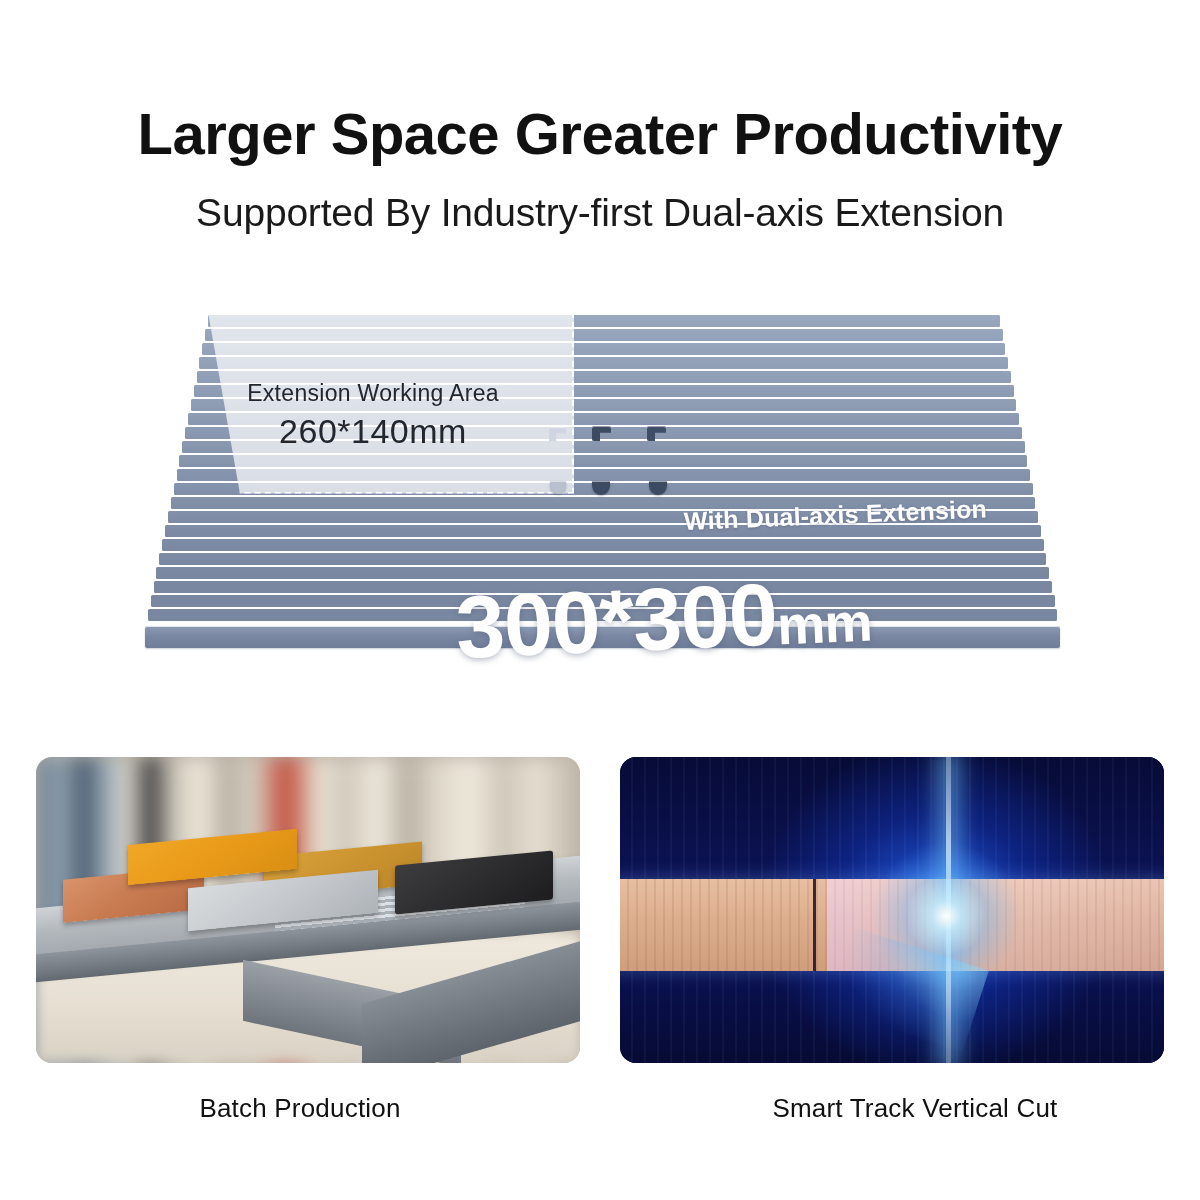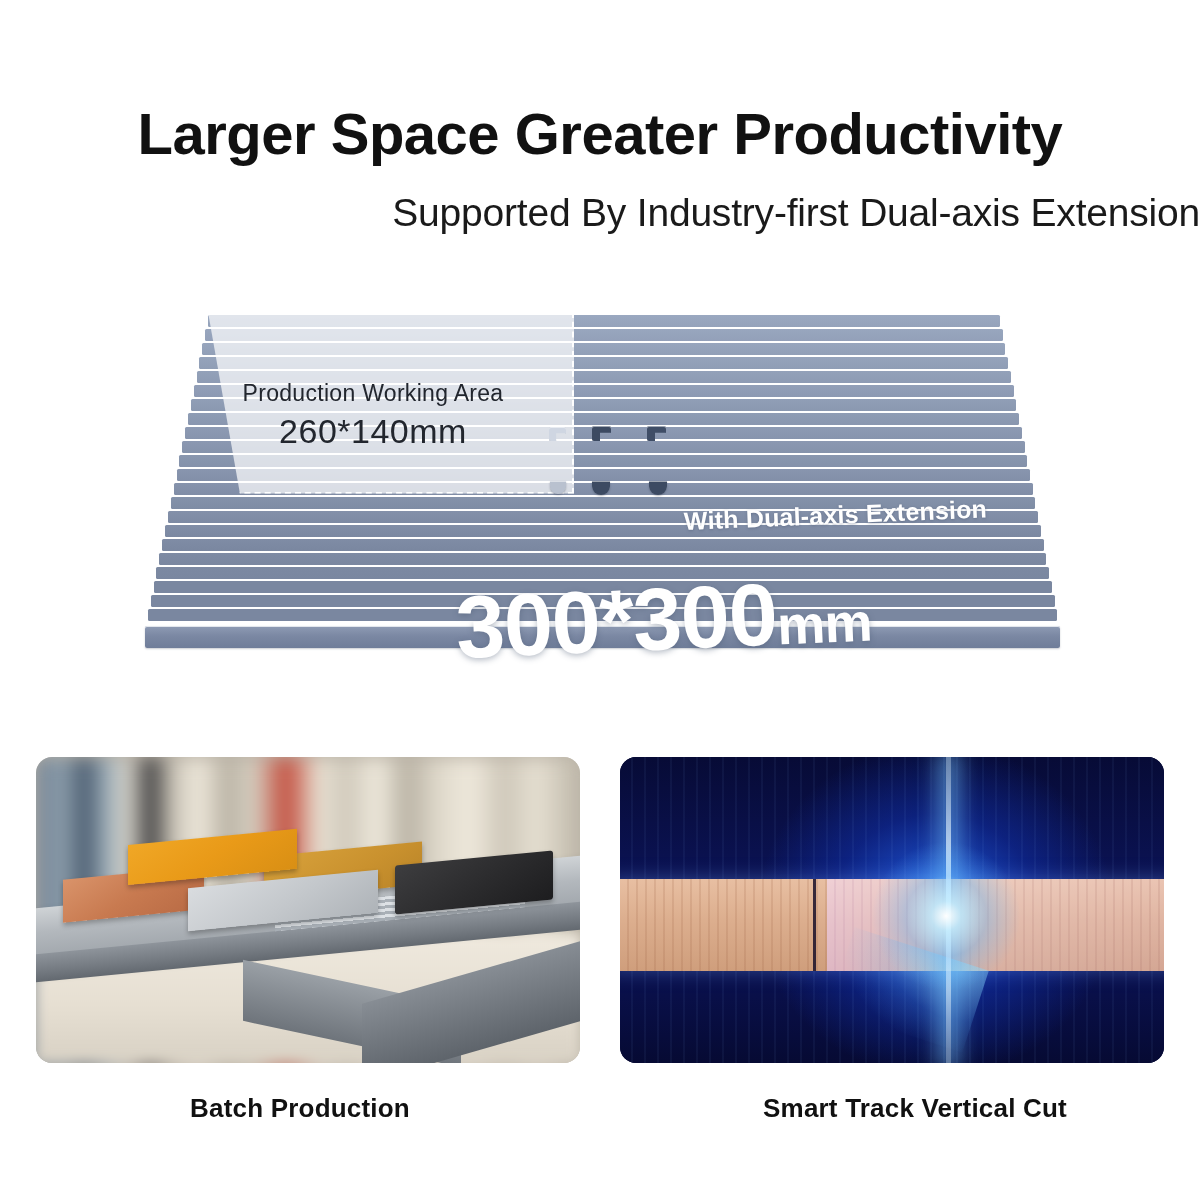--- a/index.html
+++ b/index.html
@@ -14,21 +14,21 @@
   
   .headline {
     position:absolute; top:104px; left:0; width:1200px;
     text-align:center;
     font-size:58px; font-weight:bold; color:#111111;
     letter-spacing:-0.5px; line-height:1.05;
     white-space:nowrap;
   }
   .subhead {
     position:absolute; top:190px; left:0; width:1200px;
-    text-align:right;
+    text-align:center;
     font-size:39px; font-weight:400; color:#1a1a1a;
     letter-spacing:-0.2px; line-height:1.2;
     white-space:nowrap;
   }
 
   
   .hero { position:absolute; left:0; top:285px; width:1200px; height:400px; }
   .bed { position:absolute; left:0; top:0; width:1200px; height:400px; }
 
   .slat {
@@ -82,21 +82,21 @@
   .chip.hook {
     border-radius:2px;
   }
 
   
   .card {
     position:absolute; border-radius:16px; overflow:hidden;
   }
   .caption {
     position:absolute; text-align:center; width:560px;
-    font-size:26px; color:#111; letter-spacing:.2px; white-space:nowrap;font-weight:bold;
+    font-size:26px; color:#111; letter-spacing:.2px; white-space:nowrap;
   }
 
   
   .photo-left { background:#b9b2a6; }
   .pl-bg {
     position:absolute; inset:0;
     background:
       linear-gradient(90deg,
         #6d7f93 0%, #8fa0ad 5%, #46586c 9%, #9fb0bb 13%,
         #d8d3c8 17%, #3a3a3c 21%, #c9c3b6 25%, #efe9dc 30%,
@@ -231,21 +231,21 @@
         <div class="slat" style="left: 156.455px; top: 282px; width: 892.636px; height: 11.8px; background: linear-gradient(rgb(124, 137, 162) 0%, rgb(122, 135, 160) 100%);"></div>
         <div class="slat" style="left: 153.591px; top: 296px; width: 898.227px; height: 11.8px; background: linear-gradient(rgb(122, 135, 160) 0%, rgb(122, 135, 160) 100%);"></div>
         <div class="slat" style="left: 150.727px; top: 310px; width: 903.818px; height: 11.8px; background: linear-gradient(rgb(122, 135, 160) 0%, rgb(122, 135, 160) 100%);"></div>
         <div class="slat" style="left: 147.864px; top: 324px; width: 909.409px; height: 11.8px; background: linear-gradient(rgb(122, 135, 160) 0%, rgb(122, 135, 160) 100%);"></div>
         <div class="front-edge" style="left: 145px; top: 341px; width: 915px; height: 22px;"></div>
       </div>
 
     <div class="intrinsic-overlay" id="intrinsicOverlay" style="left: 204px; top: 27px; width: 370px; height: 181.56px; clip-path: polygon(4px 0px, 100% 0px, 100% 100%, 35.91px 100%);"></div>
 
     <div class="intrinsic-text" style="left:208px; top:95px; width:330px;">
-      <div class="intrinsic-title">Production Working Area</div>
+      <div class="intrinsic-title">Extension Working Area</div>
       <div class="intrinsic-size">260*140mm</div>
     </div>
 
     <div class="ext-label" style="left:684px; top:222px;">With Dual-axis Extension</div>
 
     <div class="ext-size" style="left:456px; top:292px;"><span>300*300</span><span class="unit">mm</span></div>
   <div class="chip hook" style="left: 549px; top: 142px; width: 17px; height: 14px; background: rgb(207, 214, 226); box-shadow: rgba(40, 50, 70, 0.35) 0px 1px 2px, rgba(255, 255, 255, 0.5) 0px 1px 0px inset; border-radius: 2px; clip-path: polygon(0px 0px, 100% 0px, 100% 45%, 42% 45%, 42% 100%, 0px 100%);"></div>
       <div class="chip hook" style="left: 592px; top: 141px; width: 19px; height: 15px; background: rgb(60, 74, 98); box-shadow: rgba(40, 50, 70, 0.35) 0px 1px 2px, rgba(255, 255, 255, 0.5) 0px 1px 0px inset; border-radius: 2px; clip-path: polygon(0px 0px, 100% 0px, 100% 45%, 42% 45%, 42% 100%, 0px 100%);"></div>
       <div class="chip hook" style="left: 647px; top: 141px; width: 19px; height: 15px; background: rgb(63, 77, 102); box-shadow: rgba(40, 50, 70, 0.35) 0px 1px 2px, rgba(255, 255, 255, 0.5) 0px 1px 0px inset; border-radius: 2px; clip-path: polygon(0px 0px, 100% 0px, 100% 45%, 42% 45%, 42% 100%, 0px 100%);"></div>
       <div class="chip" style="left: 550px; top: 196px; width: 16px; height: 13px; background: rgb(185, 193, 207); box-shadow: rgba(40, 50, 70, 0.35) 0px 1px 2px, rgba(255, 255, 255, 0.5) 0px 1px 0px inset; border-radius: 0px 0px 9px 9px;"></div>

